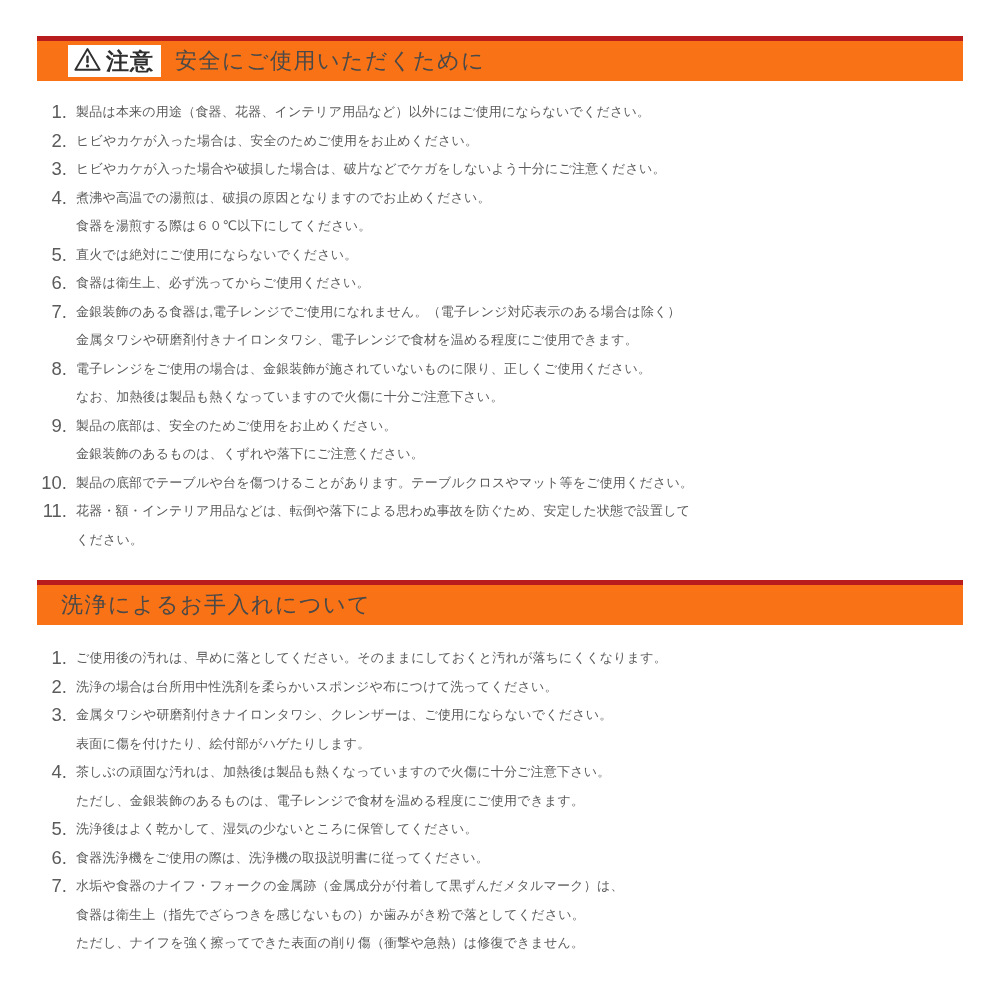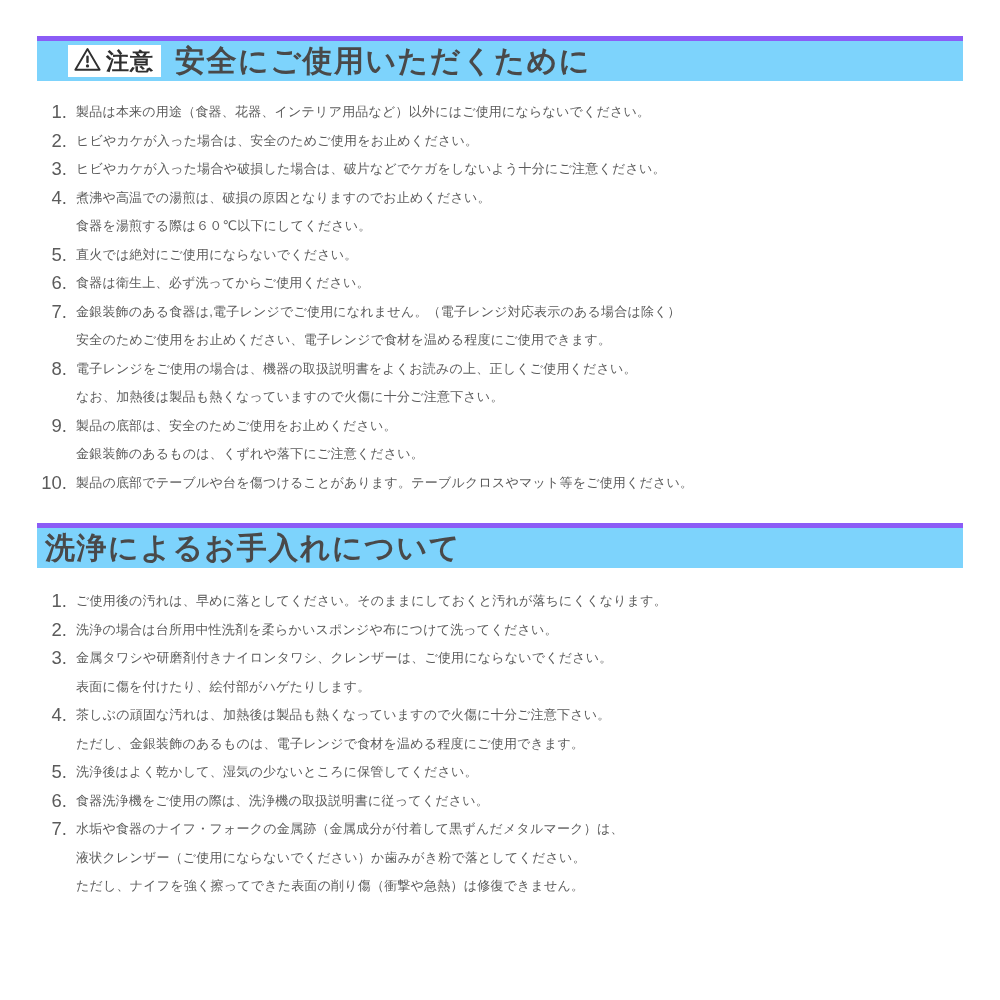--- a/index.html
+++ b/index.html
@@ -11,49 +11,49 @@
   .sheet {
     position: relative;
     width: 1000px;
     height: 1000px;
     background: #ffffff;
     box-sizing: border-box;
     padding: 36px 37px 0 37px;
     overflow: hidden;
   }
   .bar {
-    border-top: 5px solid #8b5cf6;
-    background: #7dd3fc;
+    border-top: 5px solid #b91c1c;
+    background: #f97316;
     height: 40px;
     display: flex;
     align-items: center;
     box-sizing: content-box;
   }
   .bar.sec1 { padding-left: 31px; }
-  .bar.sec2 { padding-left: 8px; }
+  .bar.sec2 { padding-left: 24px; }
   .badge {
     background: #ffffff;
     display: inline-flex;
     align-items: center;
     height: 32px;
     padding: 0 7px 0 6px;
     gap: 5px;
   }
   .badge-label {
     font-size: 23px;
     font-weight: bold;
     color: #2f2f2f;
     letter-spacing: 1px;
     line-height: 1;
   }
   .tri-icon { display: inline-block; }
   .bar-title {
     margin: 0 0 0 14px;
-    font-size: 30px;
-    font-weight: bold;
+    font-size: 22px;
+    font-weight: normal;
     color: #494949;
     letter-spacing: 1.5px;
     line-height: 1;
   }
   .bar-title.sec2 { margin-left: 0; }
   .items {
     list-style: none;
     margin: 0;
     padding: 0;
   }
@@ -135,41 +135,48 @@
         <li class="item">
           <span class="num">6.</span>
           <div class="item-body">
             <div class="line">食器は衛生上、必ず洗ってからご使用ください。</div>
           </div>
         </li>
         <li class="item">
           <span class="num">7.</span>
           <div class="item-body">
             <div class="line">金銀装飾のある食器は,電子レンジでご使用になれません。（電子レンジ対応表示のある場合は除く）</div>
-            <div class="line">安全のためご使用をお止めください、電子レンジで食材を温める程度にご使用できます。</div>
+            <div class="line">金属タワシや研磨剤付きナイロンタワシ、電子レンジで食材を温める程度にご使用できます。</div>
           </div>
         </li>
         <li class="item">
           <span class="num">8.</span>
           <div class="item-body">
-            <div class="line">電子レンジをご使用の場合は、機器の取扱説明書をよくお読みの上、正しくご使用ください。</div>
+            <div class="line">電子レンジをご使用の場合は、金銀装飾が施されていないものに限り、正しくご使用ください。</div>
             <div class="line">なお、加熱後は製品も熱くなっていますので火傷に十分ご注意下さい。</div>
           </div>
         </li>
         <li class="item">
           <span class="num">9.</span>
           <div class="item-body">
             <div class="line">製品の底部は、安全のためご使用をお止めください。</div>
             <div class="line">金銀装飾のあるものは、くずれや落下にご注意ください。</div>
           </div>
         </li>
         <li class="item">
           <span class="num">10.</span>
           <div class="item-body">
             <div class="line">製品の底部でテーブルや台を傷つけることがあります。テーブルクロスやマット等をご使用ください。</div>
+          </div>
+        </li>
+        <li class="item">
+          <span class="num">11.</span>
+          <div class="item-body">
+            <div class="line">花器・額・インテリア用品などは、転倒や落下による思わぬ事故を防ぐため、安定した状態で設置して</div>
+            <div class="line">ください。</div>
           </div>
         </li>
       </ol>
   </section>
 
   <div class="gap-between-sections"></div>
 
   <section>
     <header class="bar sec2">
       <h1 class="bar-title sec2">洗浄によるお手入れについて</h1>
@@ -210,20 +217,20 @@
         <li class="item">
           <span class="num">6.</span>
           <div class="item-body">
             <div class="line">食器洗浄機をご使用の際は、洗浄機の取扱説明書に従ってください。</div>
           </div>
         </li>
         <li class="item">
           <span class="num">7.</span>
           <div class="item-body">
             <div class="line">水垢や食器のナイフ・フォークの金属跡（金属成分が付着して黒ずんだメタルマーク）は、</div>
-            <div class="line">液状クレンザー（ご使用にならないでください）か歯みがき粉で落としてください。</div>
+            <div class="line">食器は衛生上（指先でざらつきを感じないもの）か歯みがき粉で落としてください。</div>
             <div class="line">ただし、ナイフを強く擦ってできた表面の削り傷（衝撃や急熱）は修復できません。</div>
           </div>
         </li>
       </ol>
   </section>
 
 </div>
 
 </body></html>

